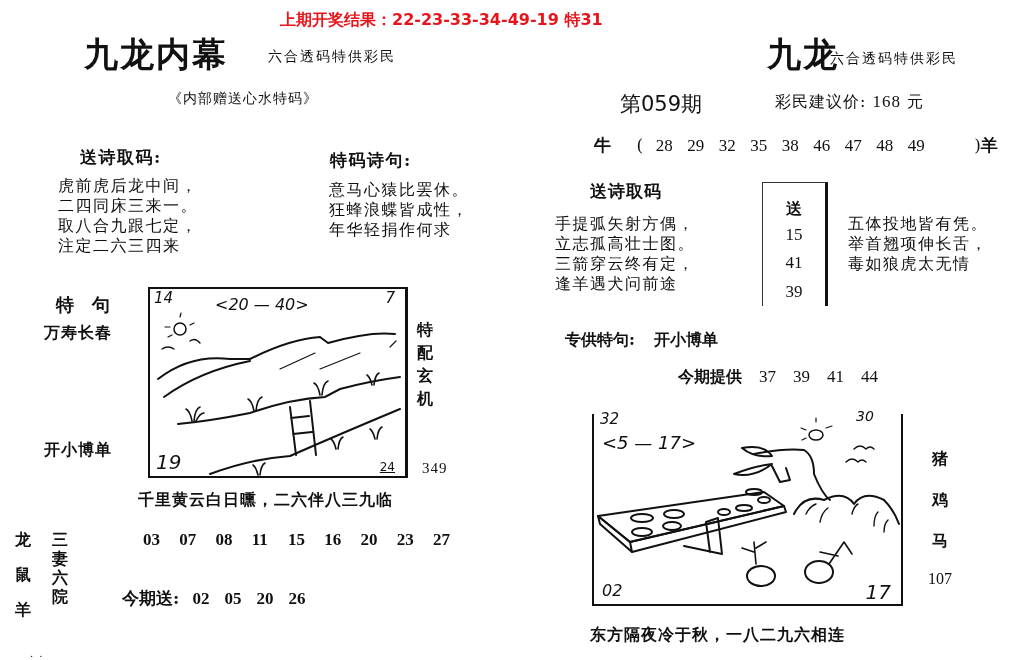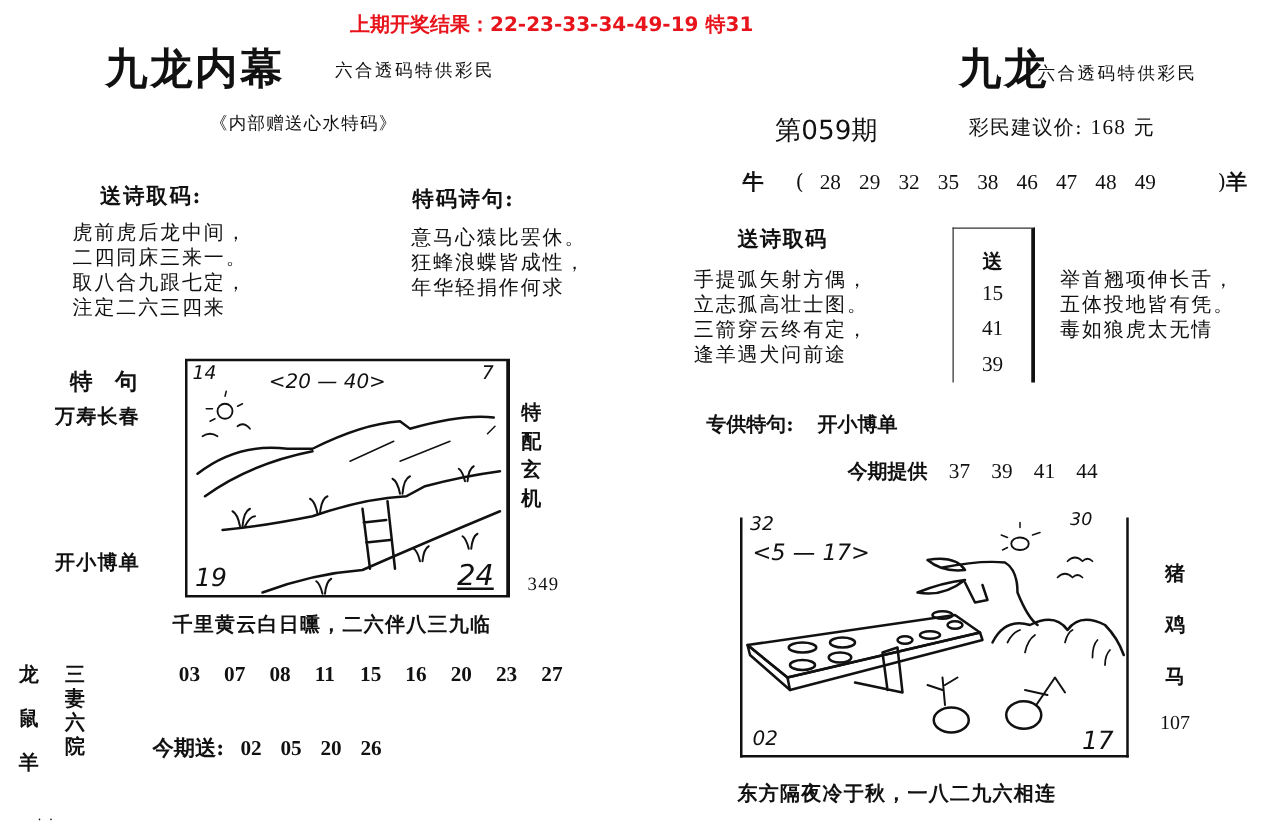--- a/index.html
+++ b/index.html
@@ -70,21 +70,21 @@
       <path d="M170 106 q-2 -10 -6 -12 M172 106 q1 -12 6 -14" stroke-width="1.6"></path>
       <path d="M222 96 q-2 -8 -5 -10 M224 96 q1 -10 5 -12" stroke-width="1.6"></path>
       <path d="M108 186 q-2 -8 -5 -10 M110 186 q1 -10 5 -12" stroke-width="1.6"></path>
       <path d="M186 160 q-2 -8 -5 -10 M188 160 q1 -10 5 -12" stroke-width="1.6"></path>
       <path d="M225 150 q-2 -8 -5 -10 M227 150 q1 -10 5 -12" stroke-width="1.6"></path>
     </g>
   </svg>
   <div class="abs" style="left:4px; top:0px; font-style:italic; font-size:15px; font-family:'DejaVu Sans', sans-serif;">14</div>
   <div class="abs" style="right:10px; top:0px; font-style:italic; font-size:15px; font-family:'DejaVu Sans', sans-serif;">7</div>
   <div class="abs" style="left:6px; bottom:2px; font-style:italic; font-size:20px; font-family:'DejaVu Sans', sans-serif;">19</div>
-  <div class="abs" style="right:10px; bottom:2px; font-style:italic; font-size:23px; font-family:'DejaVu Sans', sans-serif; text-decoration:underline;">24</div>
+  <div class="abs" style="right:10px; bottom:2px; font-size:12px; font-family:'DejaVu Sans', sans-serif; text-decoration:underline;">24</div>
   <div class="abs" style="left:65px; top:6px; font-style:italic; font-size:16px; font-family:'DejaVu Sans', sans-serif;">&lt;20 — 40&gt;</div>
 </div>
 
 <div class="abs vcol kai" style="left:417px; top:318px; font-size:16px; line-height:23px;">
   <span>特</span>
   <span>配</span>
   <span>玄</span>
   <span>机</span>
 </div>
 <div class="abs num" style="left:422px; top:460px; font-size:15px; font-weight:normal; letter-spacing:1px;">349</div>
@@ -155,22 +155,22 @@
 <div class="abs" style="left:762px; top:182px; width:66px; height:124px; border-left:1px solid #333; border-right:3px solid #111; border-top:1px solid #333;">
   <div class="vcol" style="position:absolute; left:0; top:14px; width:62px;">
     <span class="kai" style="font-size:16px; line-height:24px;">送</span>
     <span class="num" style="font-weight:normal; font-size:17px; line-height:28px;">15</span>
     <span class="num" style="font-weight:normal; font-size:17px; line-height:28px;">41</span>
     <span class="num" style="font-weight:normal; font-size:17px; line-height:30px;">39</span>
   </div>
 </div>
 
 <div class="abs poem" style="left:848px; top:214px;">
+  <div>五体投地皆有凭。</div>
   <div>举首翘项伸长舌，</div>
-  <div>五体投地皆有凭。</div>
   <div>毒如狼虎太无情</div>
 </div>
 
 <div class="abs" style="left:565px; top:330px; font-size:16px;">
   <span class="kai">专供特句:</span>
   <span class="kai" style="margin-left:14px;">开小博单</span>
 </div>
 <div class="abs" style="left:678px; top:367px; font-size:16px;">
   <span class="kai">今期提供</span>
   <span class="num" style="font-weight:normal; font-size:17px; margin-left:12px;">

